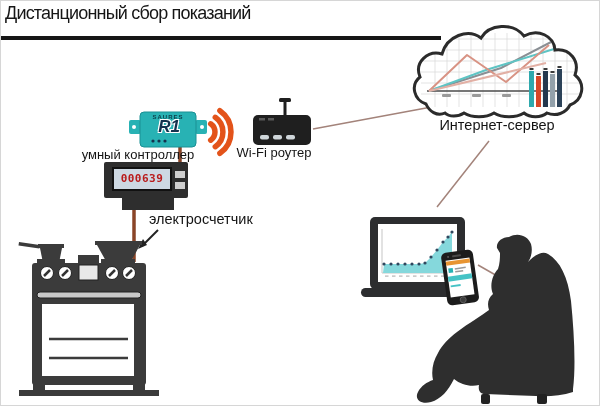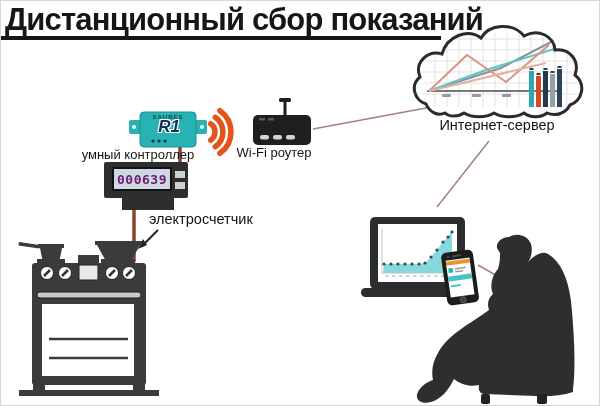--- a/index.html
+++ b/index.html
@@ -3,38 +3,38 @@
 <meta charset="utf-8">
 <style>
   html,body{margin:0;padding:0;background:#fff;}
   .stage{
     position:relative;width:600px;height:406px;background:#ffffff;
     overflow:hidden;border:1px solid #d6d6d6;box-sizing:border-box;
     font-family:"Liberation Sans", sans-serif;
   }
   .abs{position:absolute;}
   .title-line{
-    font-weight:bold;color:#161616;font-size:31px;letter-spacing:-0.8px;
+    font-weight:normal;color:#161616;font-size:18px;letter-spacing:-0.8px;
     white-space:nowrap;line-height:1;
   }
   .title-rule{background:#161616;height:3.5px;}
   .lbl{font-weight:normal;color:#141414;white-space:nowrap;line-height:1.1;}
   .lbl-14{font-size:13px;}
   .lbl-15{font-size:14.5px;}
   .center{text-align:center;}
   .saures-brand{
     font-size:6px;font-weight:bold;color:#0d3c48;letter-spacing:1px;line-height:1;
   }
   .r1-model{
     font-size:17px;font-weight:900;font-style:italic;color:#14324e;line-height:1;
     text-shadow:-1px -1px 0 #fff,1px -1px 0 #fff,-1px 1px 0 #fff,1px 1px 0 #fff;
   }
   .meter-reading{
-    font-family:"DejaVu Sans Mono", monospace;font-weight:bold;font-size:13px;
-    color:#701a75;letter-spacing:0.5px;line-height:1.2;
+    font-family:"DejaVu Sans Mono", monospace;font-weight:bold;font-size:11px;
+    color:#b91c1c;letter-spacing:0.5px;line-height:1.2;
   }
   svg{display:block;}
 </style>
 </head>
 <body>
 
 <div class="stage">
 
   <svg class="abs" style="left:0;top:0" width="600" height="406" viewBox="0 0 600 406">
 

